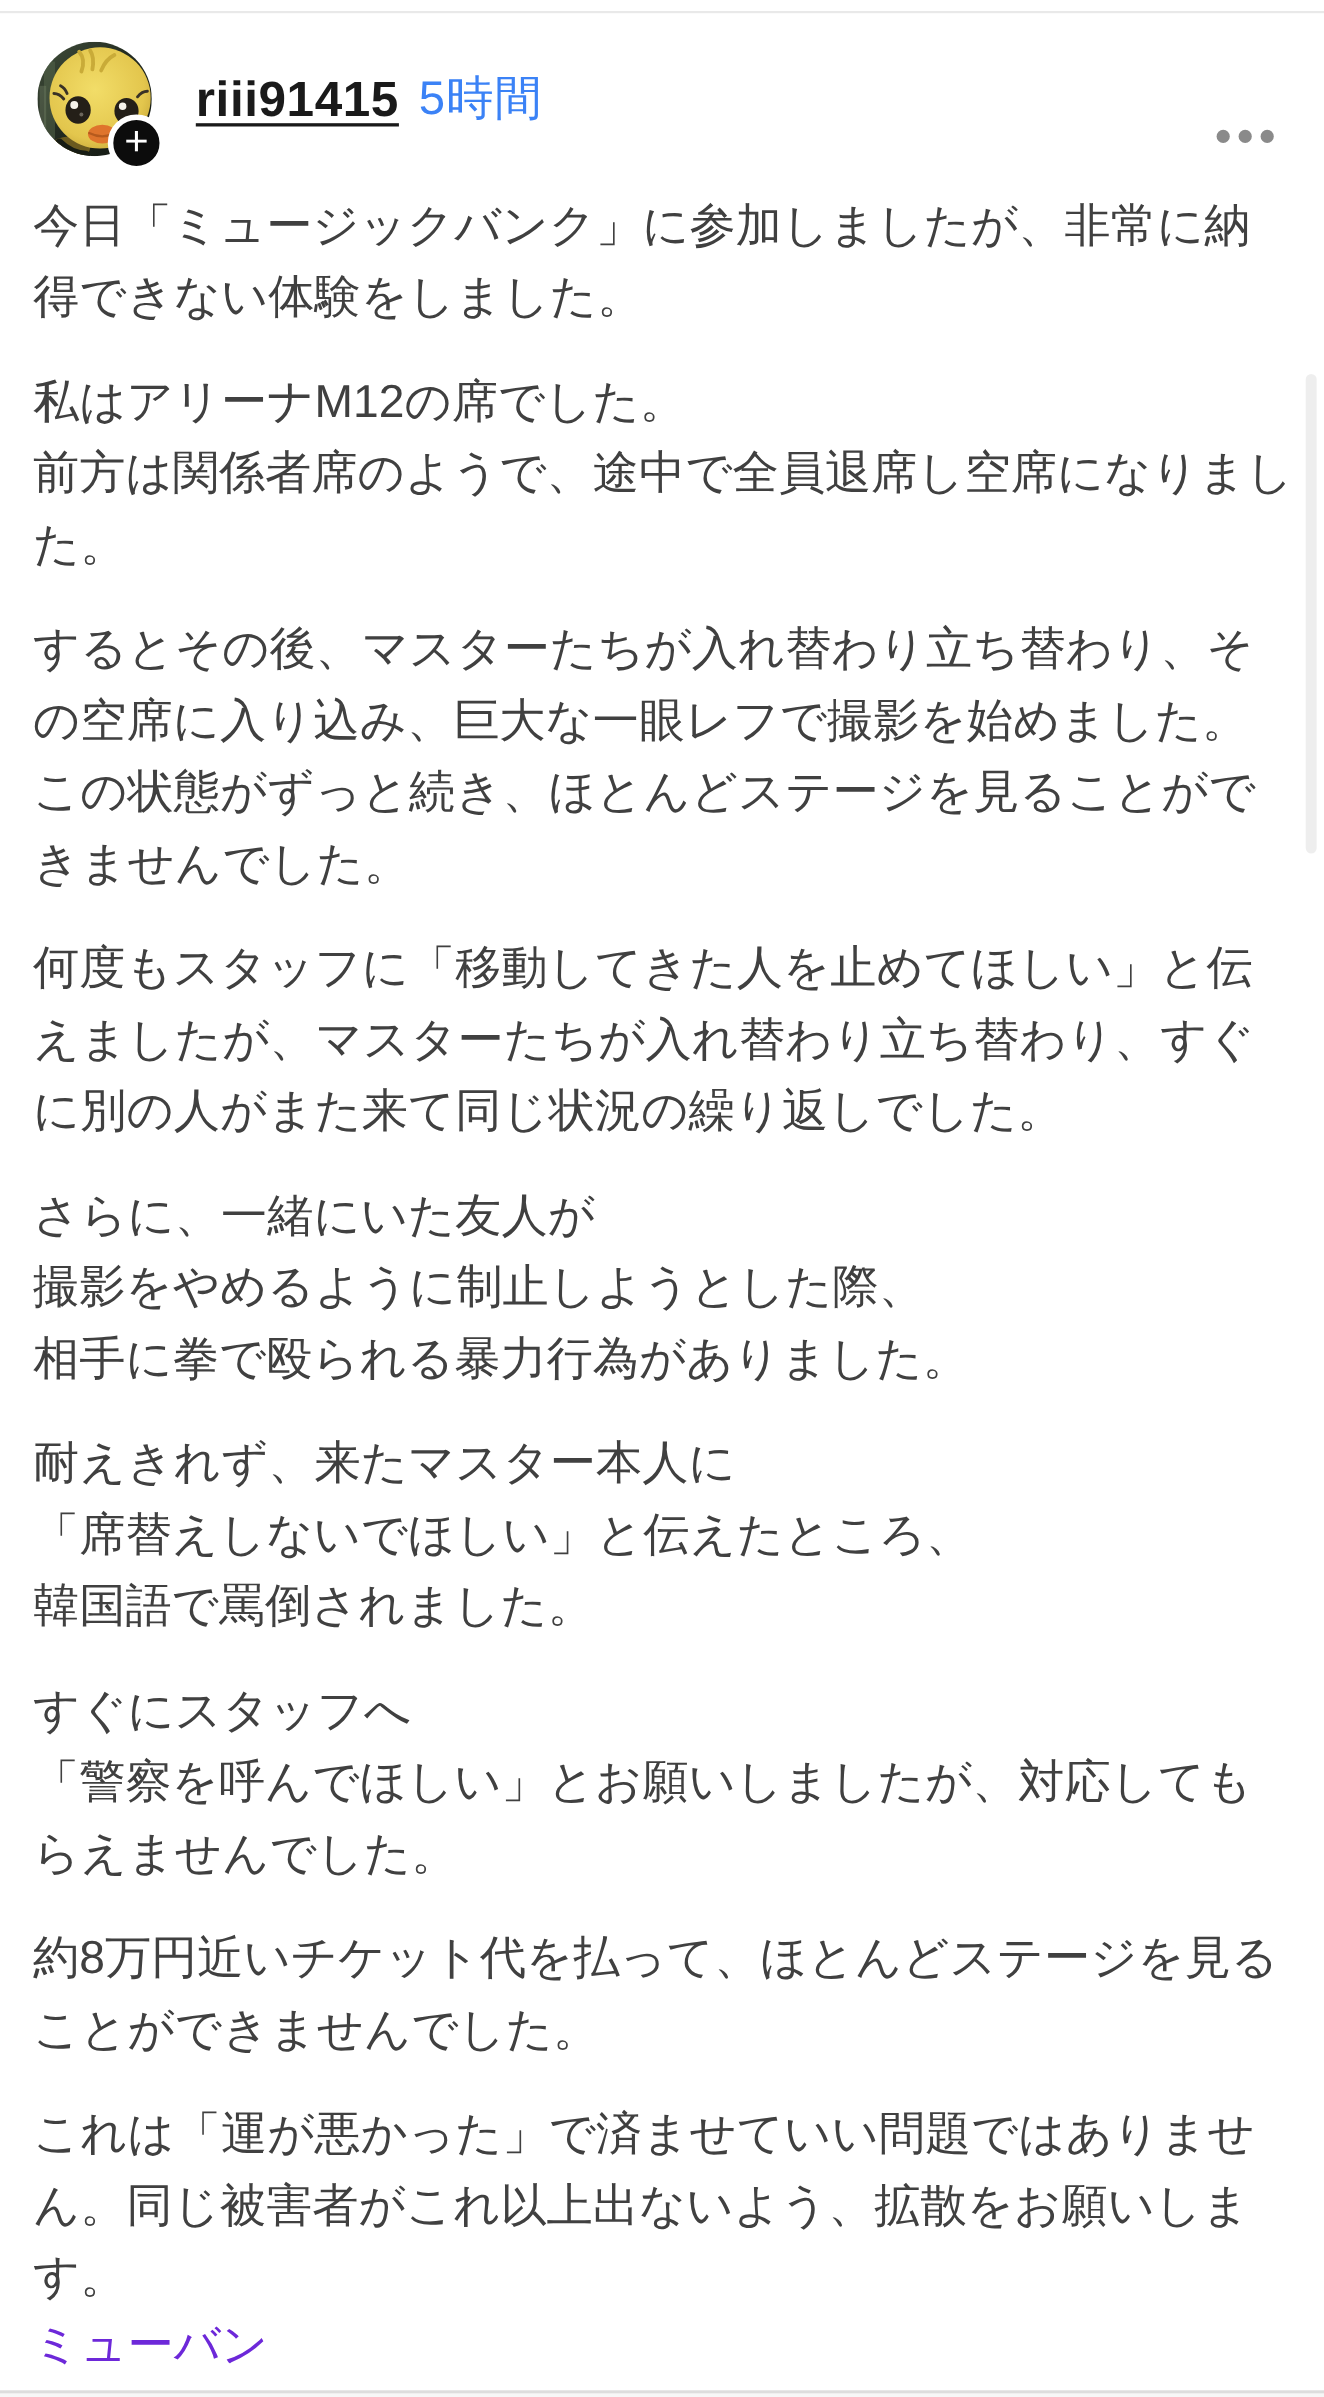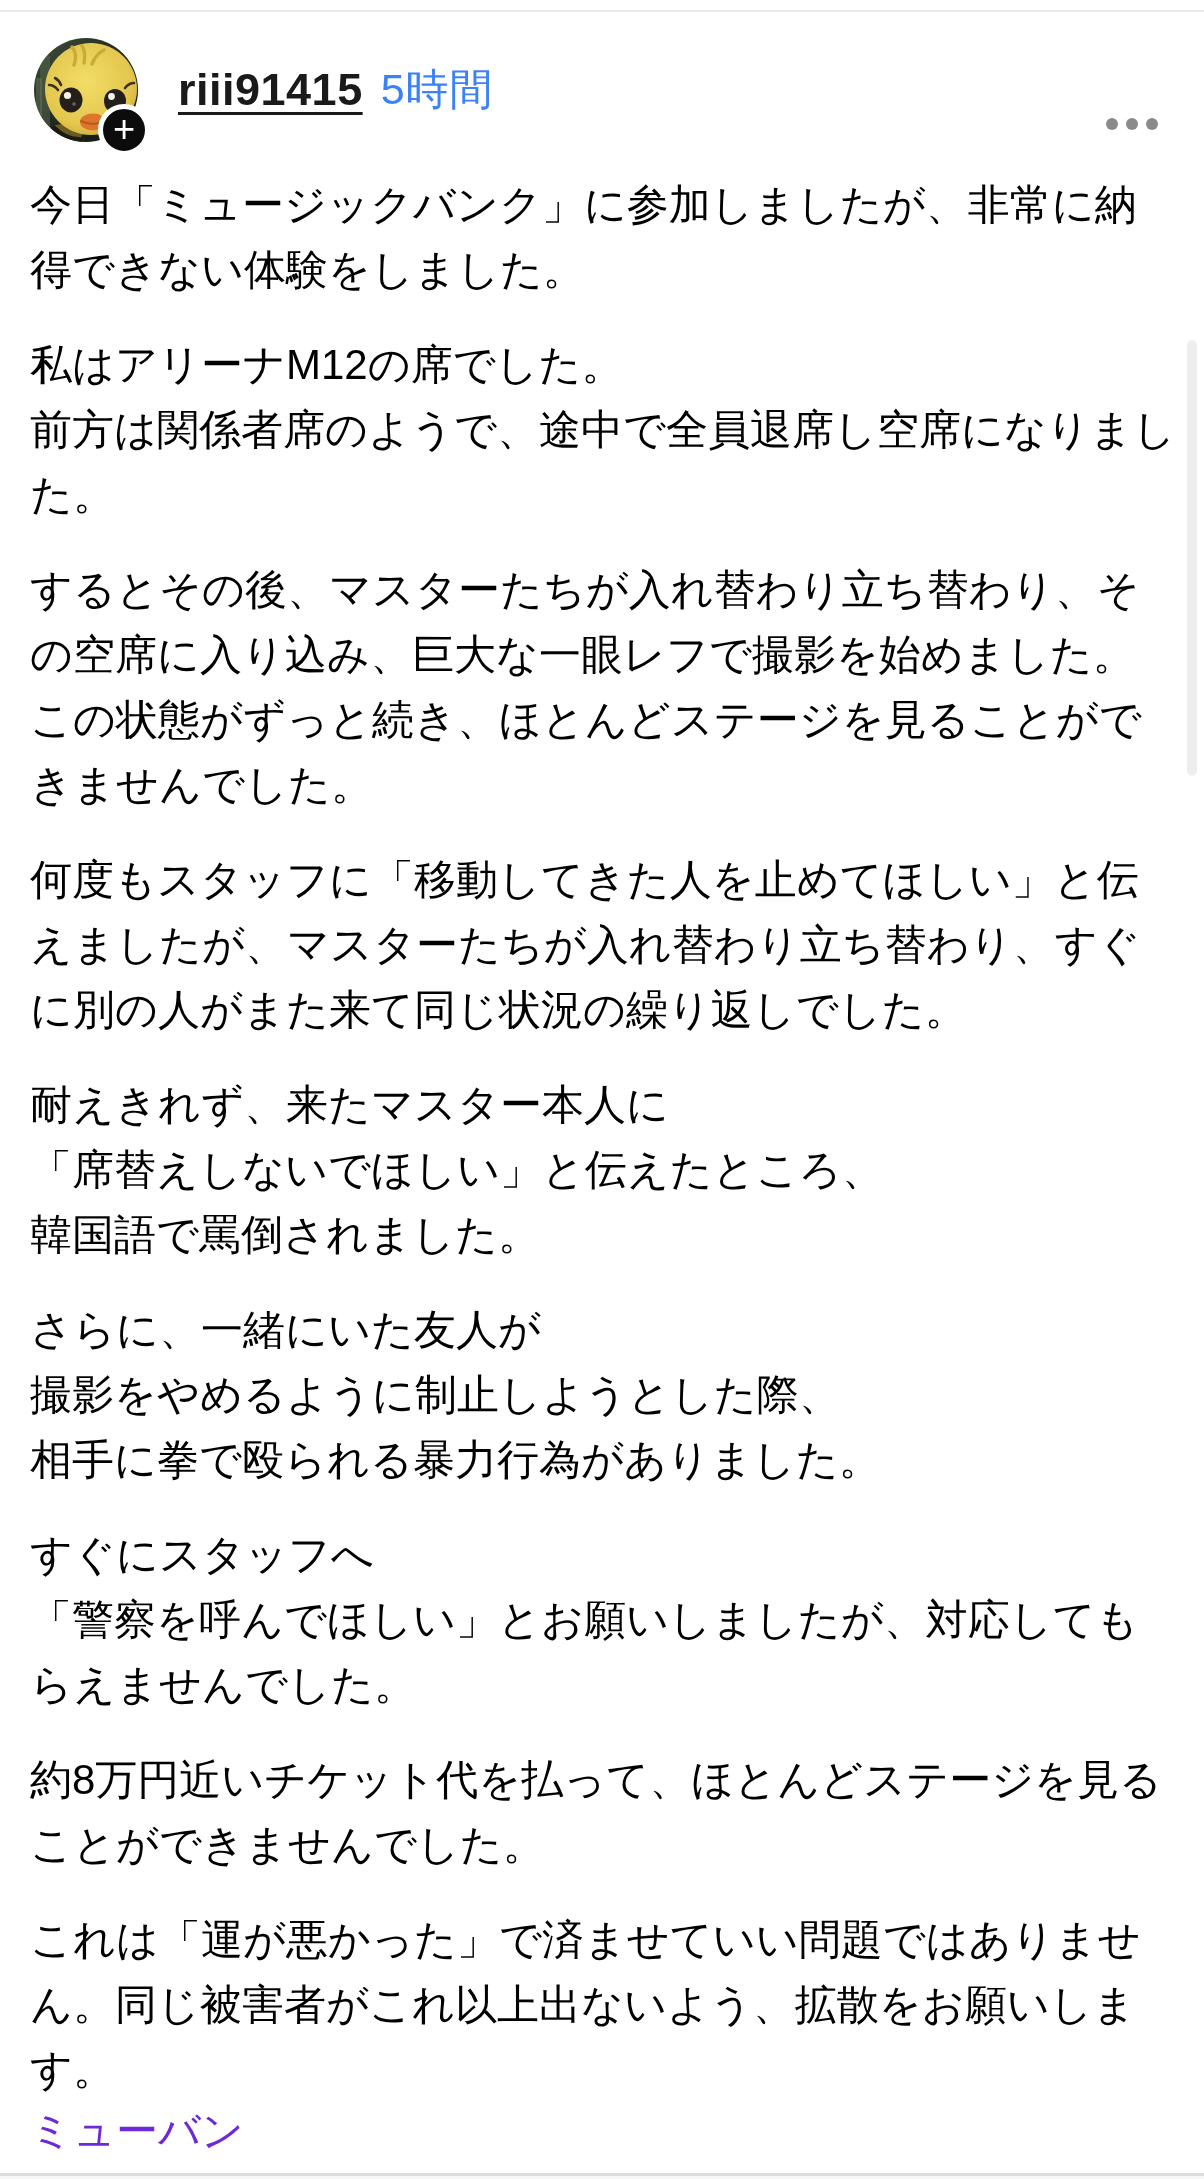--- a/index.html
+++ b/index.html
@@ -100,21 +100,21 @@
   }
 
   
   .post-body {
     margin-top: 28px;
   }
   .para {
     margin: 0;
     font-size: 42px;
     line-height: 65px;
-    color: #000000;
+    color: #404040;
     white-space: pre-line;
     overflow-wrap: break-word;
     line-break: strict;
   }
   .para + .para { margin-top: 30px; }
 
   .tag-link {
     display: block;
     font-size: 42px;
     line-height: 65px;
@@ -205,26 +205,26 @@
     </button>
   </div>
 
   <div class="post-body">
     <p class="para">今日「ミュージックバンク」に参加しましたが、非常に納得できない体験をしました。</p>
     <p class="para">私はアリーナM12の席でした。
 前方は関係者席のようで、途中で全員退席し空席になりました。</p>
     <p class="para">するとその後、マスターたちが入れ替わり立ち替わり、その空席に入り込み、巨大な一眼レフで撮影を始めました。
 この状態がずっと続き、ほとんどステージを見ることができませんでした。</p>
     <p class="para">何度もスタッフに「移動してきた人を止めてほしい」と伝えましたが、マスターたちが入れ替わり立ち替わり、すぐに別の人がまた来て同じ状況の繰り返しでした。</p>
+    <p class="para">さらに、一緒にいた友人が
+撮影をやめるように制止しようとした際、
+相手に拳で殴られる暴力行為がありました。</p>
     <p class="para">耐えきれず、来たマスター本人に
 「席替えしないでほしい」と伝えたところ、
 韓国語で罵倒されました。</p>
-    <p class="para">さらに、一緒にいた友人が
-撮影をやめるように制止しようとした際、
-相手に拳で殴られる暴力行為がありました。</p>
     <p class="para">すぐにスタッフへ
 「警察を呼んでほしい」とお願いしましたが、対応してもらえませんでした。</p>
     <p class="para">約8万円近いチケット代を払って、ほとんどステージを見ることができませんでした。</p>
     <p class="para">これは「運が悪かった」で済ませていい問題ではありません。同じ被害者がこれ以上出ないよう、拡散をお願いします。</p>
     <a class="tag-link">ミューバン</a>
   </div>
 
 </div>
 
 <div class="scrollbar-thumb"></div>

